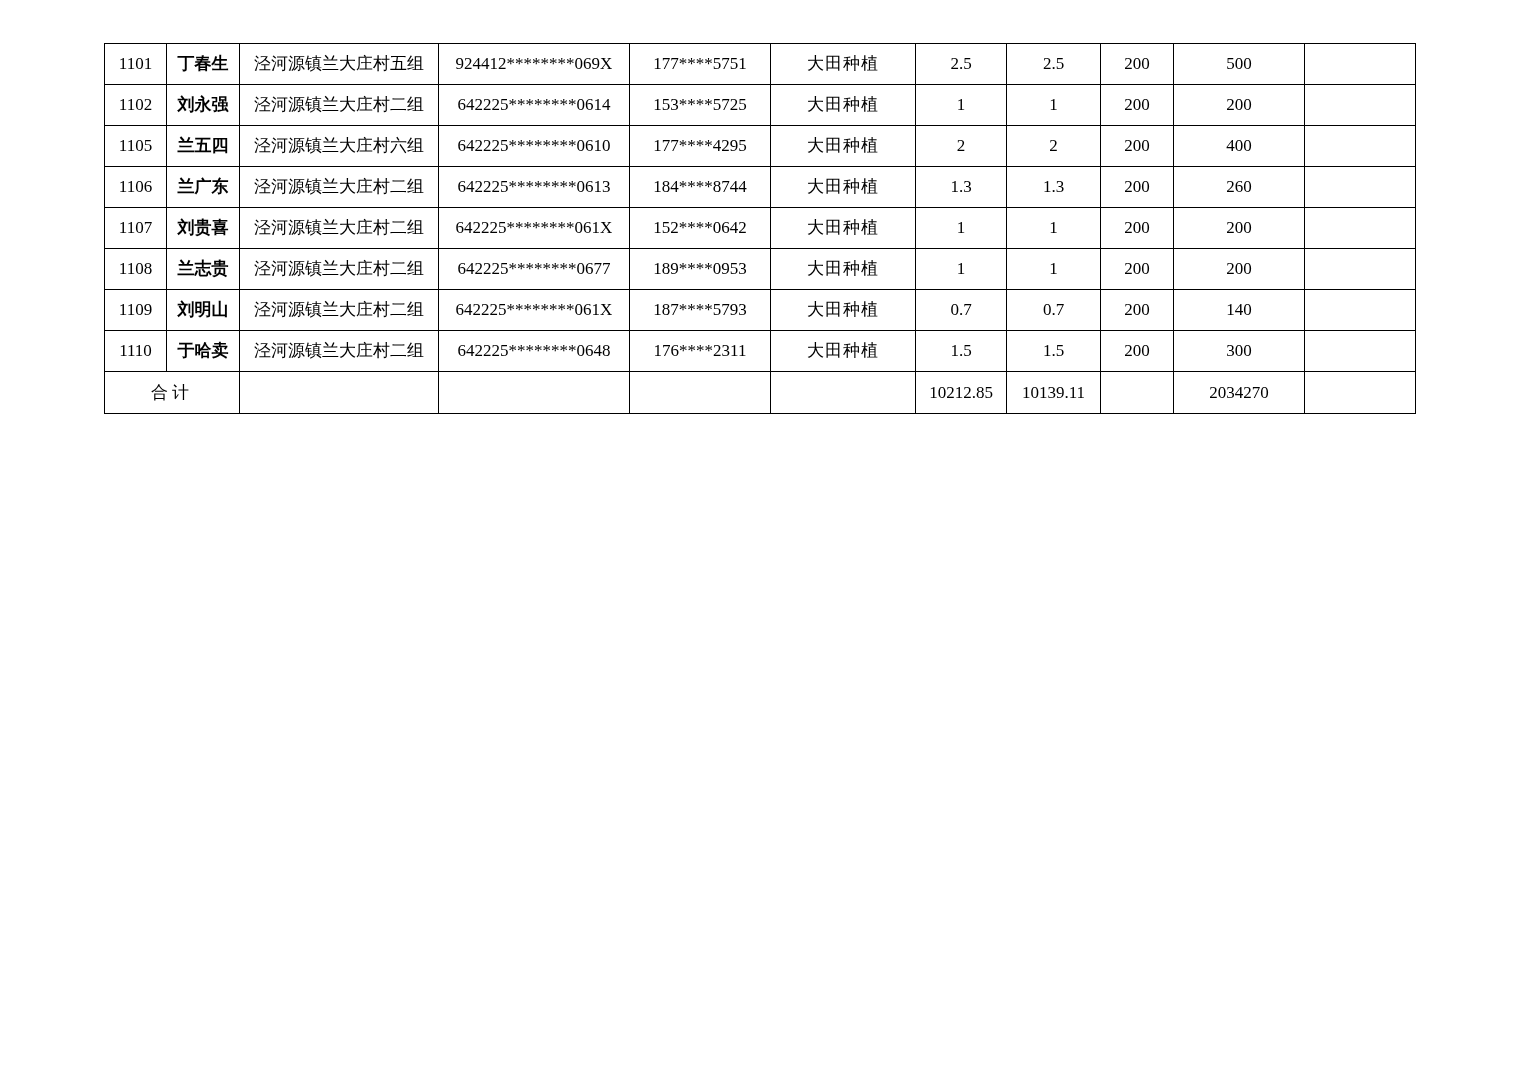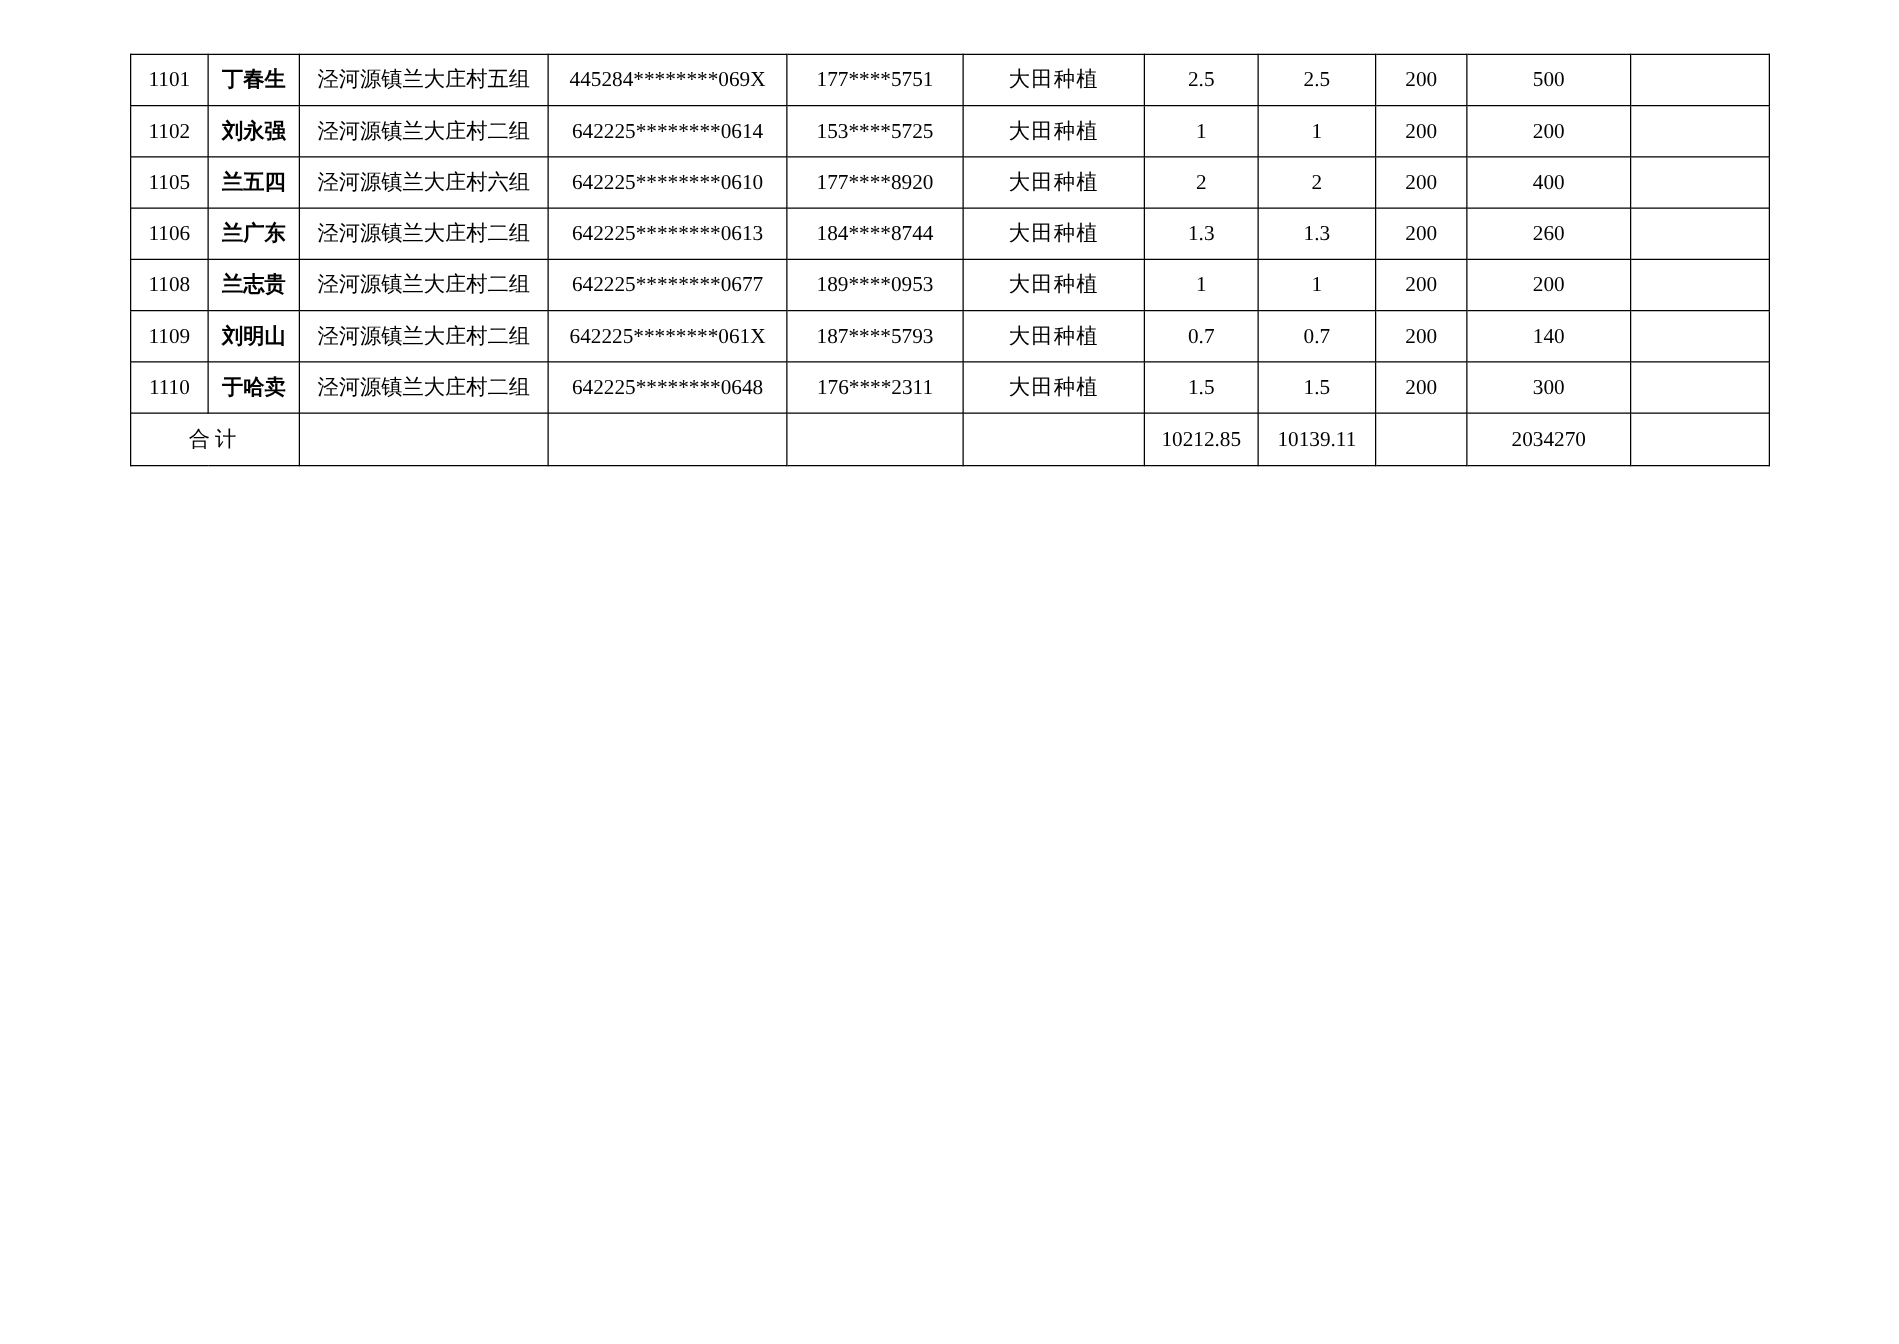--- a/index.html
+++ b/index.html
@@ -84,21 +84,21 @@
         <col class="c-std">
           <col class="c-amt">
           <col class="c-note">
       </colgroup>
       <tbody>
 
         <tr>
           <td class="cell-id">1101</td>
           <td class="cell-name">丁春生</td>
           <td class="cell-addr">泾河源镇兰大庄村五组</td>
-          <td class="cell-idcard">445284********069X</td>
+          <td class="cell-idcard">924412********069X</td>
           <td class="cell-phone">177****5751</td>
           <td class="cell-type">大田种植</td>
           <td class="cell-num">2.5</td>
           <td class="cell-num">2.5</td>
           <td class="cell-num">200</td>
           <td class="cell-num">500</td>
           <td class="cell-note"></td>
         </tr>
 
         <tr>
@@ -115,21 +115,21 @@
           <td class="cell-note"></td>
         </tr>
 
 
 
         <tr>
           <td class="cell-id">1105</td>
           <td class="cell-name">兰五四</td>
           <td class="cell-addr">泾河源镇兰大庄村六组</td>
           <td class="cell-idcard">642225********0610</td>
-          <td class="cell-phone">177****8920</td>
+          <td class="cell-phone">177****4295</td>
           <td class="cell-type">大田种植</td>
           <td class="cell-num">2</td>
           <td class="cell-num">2</td>
           <td class="cell-num">200</td>
           <td class="cell-num">400</td>
           <td class="cell-note"></td>
         </tr>
 
         <tr>
           <td class="cell-id">1106</td>
@@ -138,20 +138,33 @@
           <td class="cell-idcard">642225********0613</td>
           <td class="cell-phone">184****8744</td>
           <td class="cell-type">大田种植</td>
           <td class="cell-num">1.3</td>
           <td class="cell-num">1.3</td>
           <td class="cell-num">200</td>
           <td class="cell-num">260</td>
           <td class="cell-note"></td>
         </tr>
 
+        <tr>
+          <td class="cell-id">1107</td>
+          <td class="cell-name">刘贵喜</td>
+          <td class="cell-addr">泾河源镇兰大庄村二组</td>
+          <td class="cell-idcard">642225********061X</td>
+          <td class="cell-phone">152****0642</td>
+          <td class="cell-type">大田种植</td>
+          <td class="cell-num">1</td>
+          <td class="cell-num">1</td>
+          <td class="cell-num">200</td>
+          <td class="cell-num">200</td>
+          <td class="cell-note"></td>
+        </tr>
 
         <tr>
           <td class="cell-id">1108</td>
           <td class="cell-name">兰志贵</td>
           <td class="cell-addr">泾河源镇兰大庄村二组</td>
           <td class="cell-idcard">642225********0677</td>
           <td class="cell-phone">189****0953</td>
           <td class="cell-type">大田种植</td>
           <td class="cell-num">1</td>
           <td class="cell-num">1</td>

